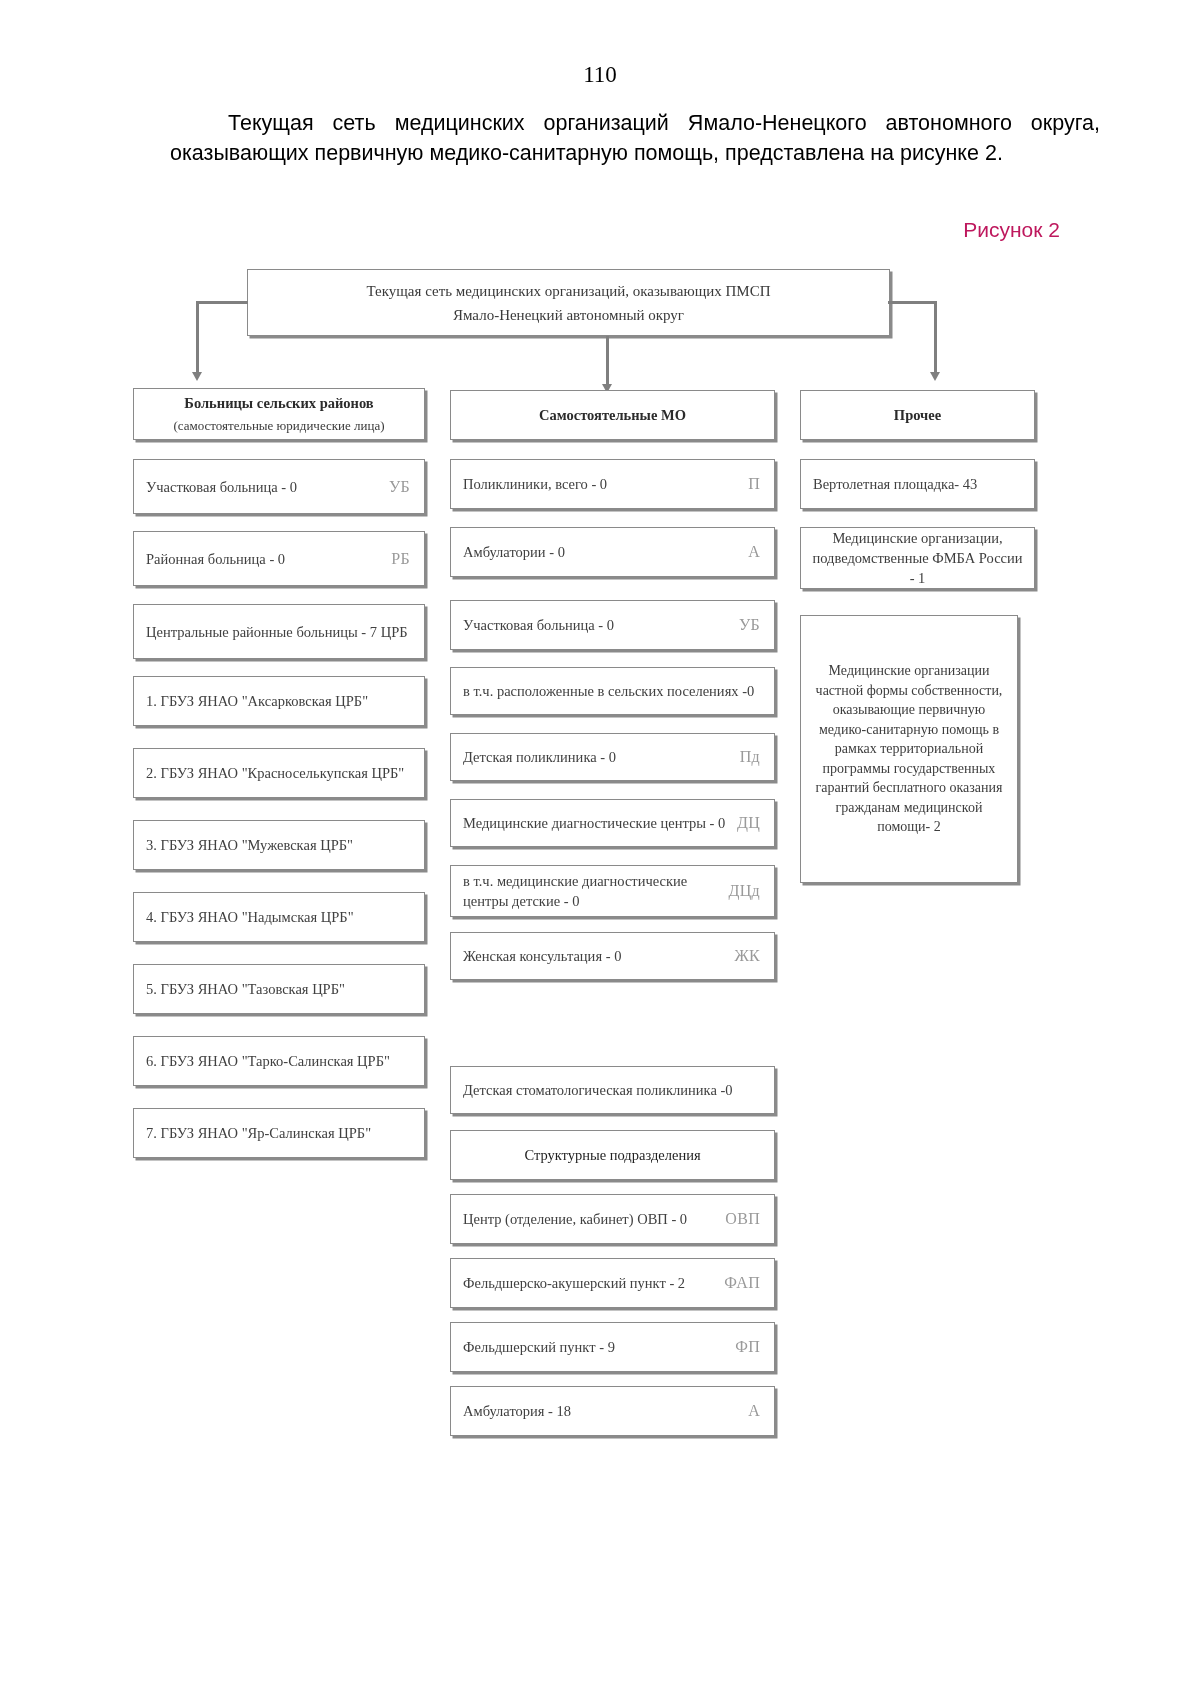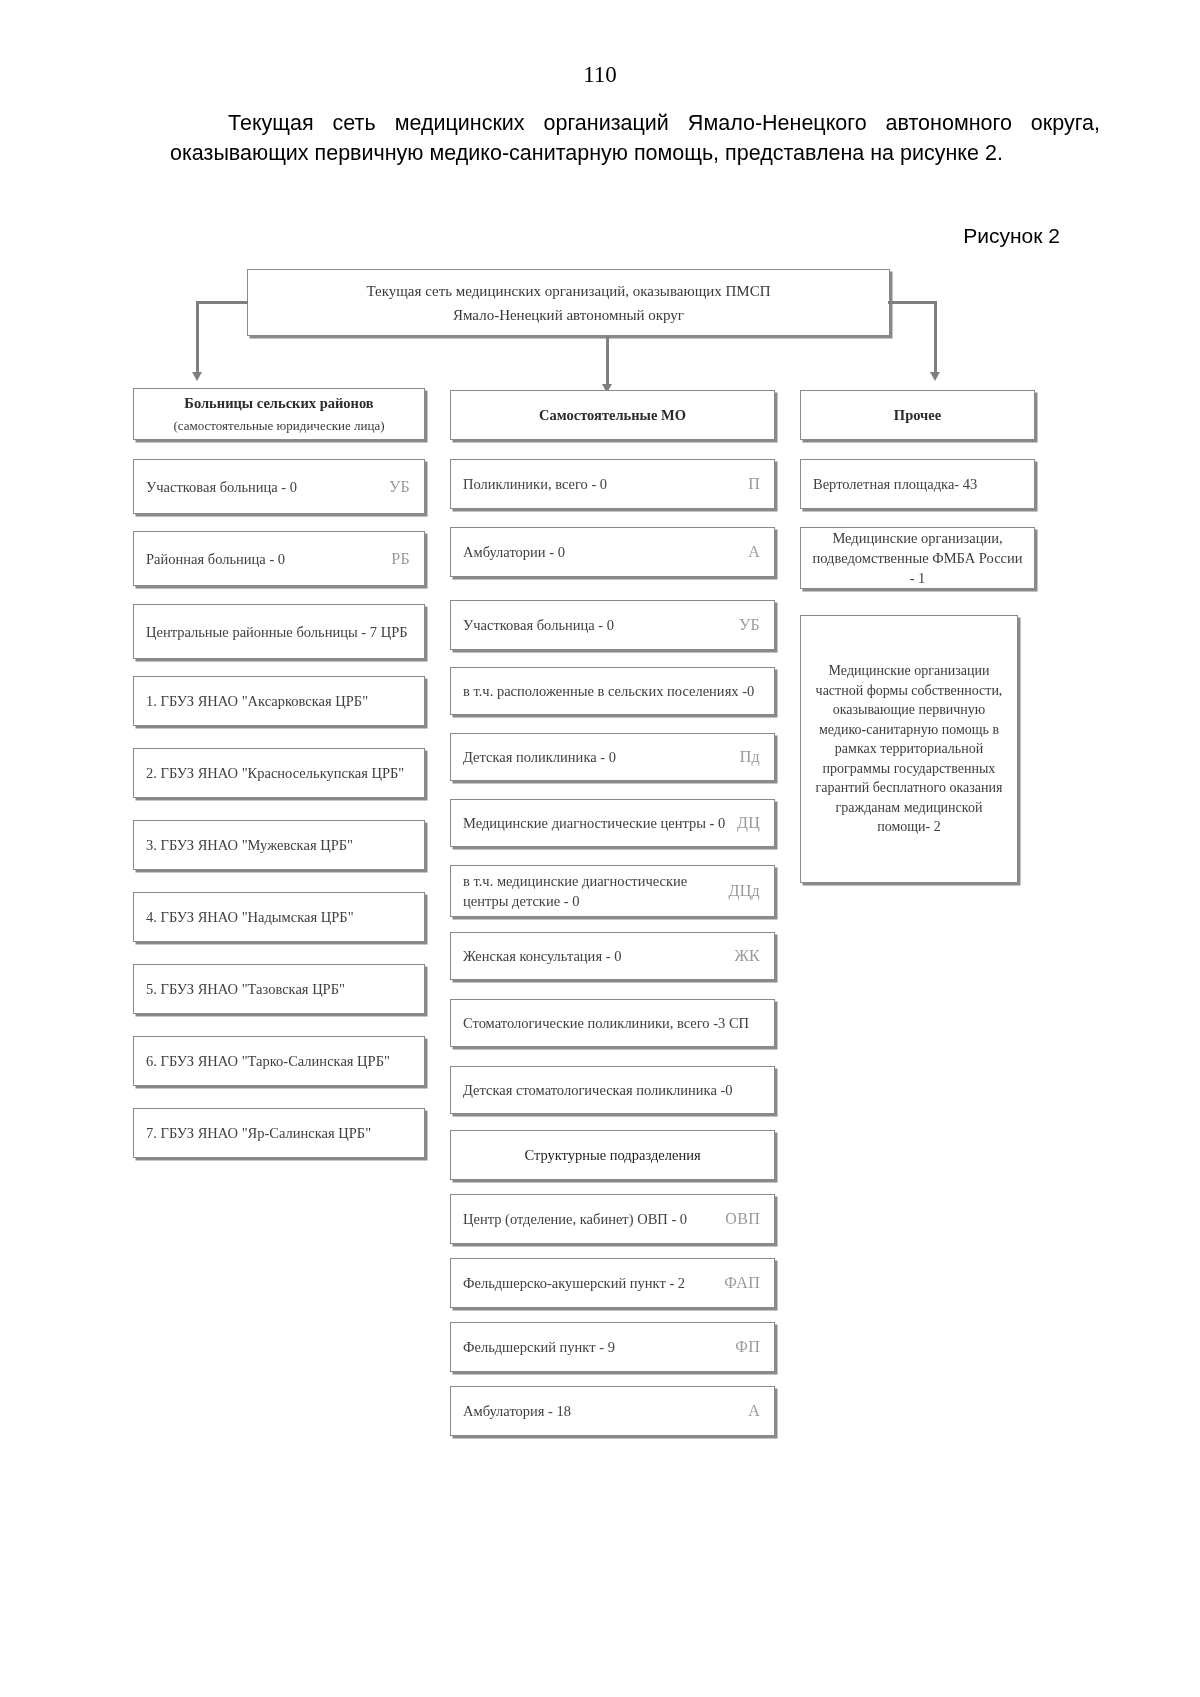--- a/index.html
+++ b/index.html
@@ -12,22 +12,22 @@
     position:absolute;top:62px;left:0;width:1200px;text-align:center;
     font-family:"Liberation Serif", serif;font-size:23px;color:#000;
   }
   .body-text{
     position:absolute;top:108px;left:136px;width:930px;
     font-family:"Liberation Sans", sans-serif;font-size:21.5px;line-height:30px;
     color:#000;text-align:justify;margin-left:34px;
   }
   .body-text .indent{display:inline-block;width:58px;}
   .fig-caption{
-    position:absolute;top:224px;left:0;width:1060px;text-align:right;
-    font-family:"Liberation Sans", sans-serif;font-size:21px;color:#000000;
+    position:absolute;top:218px;left:0;width:1060px;text-align:right;
+    font-family:"Liberation Sans", sans-serif;font-size:21px;color:#be185d;
   }
 
   
   #diagram{position:absolute;left:0;top:0;width:1200px;height:1697px;}
 
   .box{
     position:absolute;background:#ffffff;
     border:1.5px solid #8a8a8a;
     box-shadow:2.5px 2.5px 0 0 #8a8a8a;
     box-sizing:border-box;
@@ -166,23 +166,20 @@
     <div class="abbr">ДЦ</div>
   </div>
   <div class="box" style="left:450px;top:865px;width:325px;height:52px;">
     <div class="txt two" style="right:50px;">в т.ч. медицинские диагностические центры детские - 0</div>
     <div class="abbr">ДЦд</div>
   </div>
   <div class="box" style="left:450px;top:932px;width:325px;height:48px;">
     <div class="txt">Женская консультация - 0</div>
     <div class="abbr">ЖК</div>
   </div>
-  <div class="box" style="left:450px;top:999px;width:325px;height:48px;">
-    <div class="txt">Стоматологические поликлиники, всего -3    СП</div>
-  </div>
   <div class="box" style="left:450px;top:1066px;width:325px;height:48px;">
     <div class="txt">Детская стоматологическая поликлиника -0</div>
   </div>
   <div class="box bold" style="left:450px;top:1130px;width:325px;height:50px;">
     <div class="txt">Структурные подразделения</div>
   </div>
   <div class="box" style="left:450px;top:1194px;width:325px;height:50px;padding-left:48px;">
     <div class="txt">Центр (отделение, кабинет) ОВП - 0</div>
     <div class="abbr">ОВП</div>
   </div>

